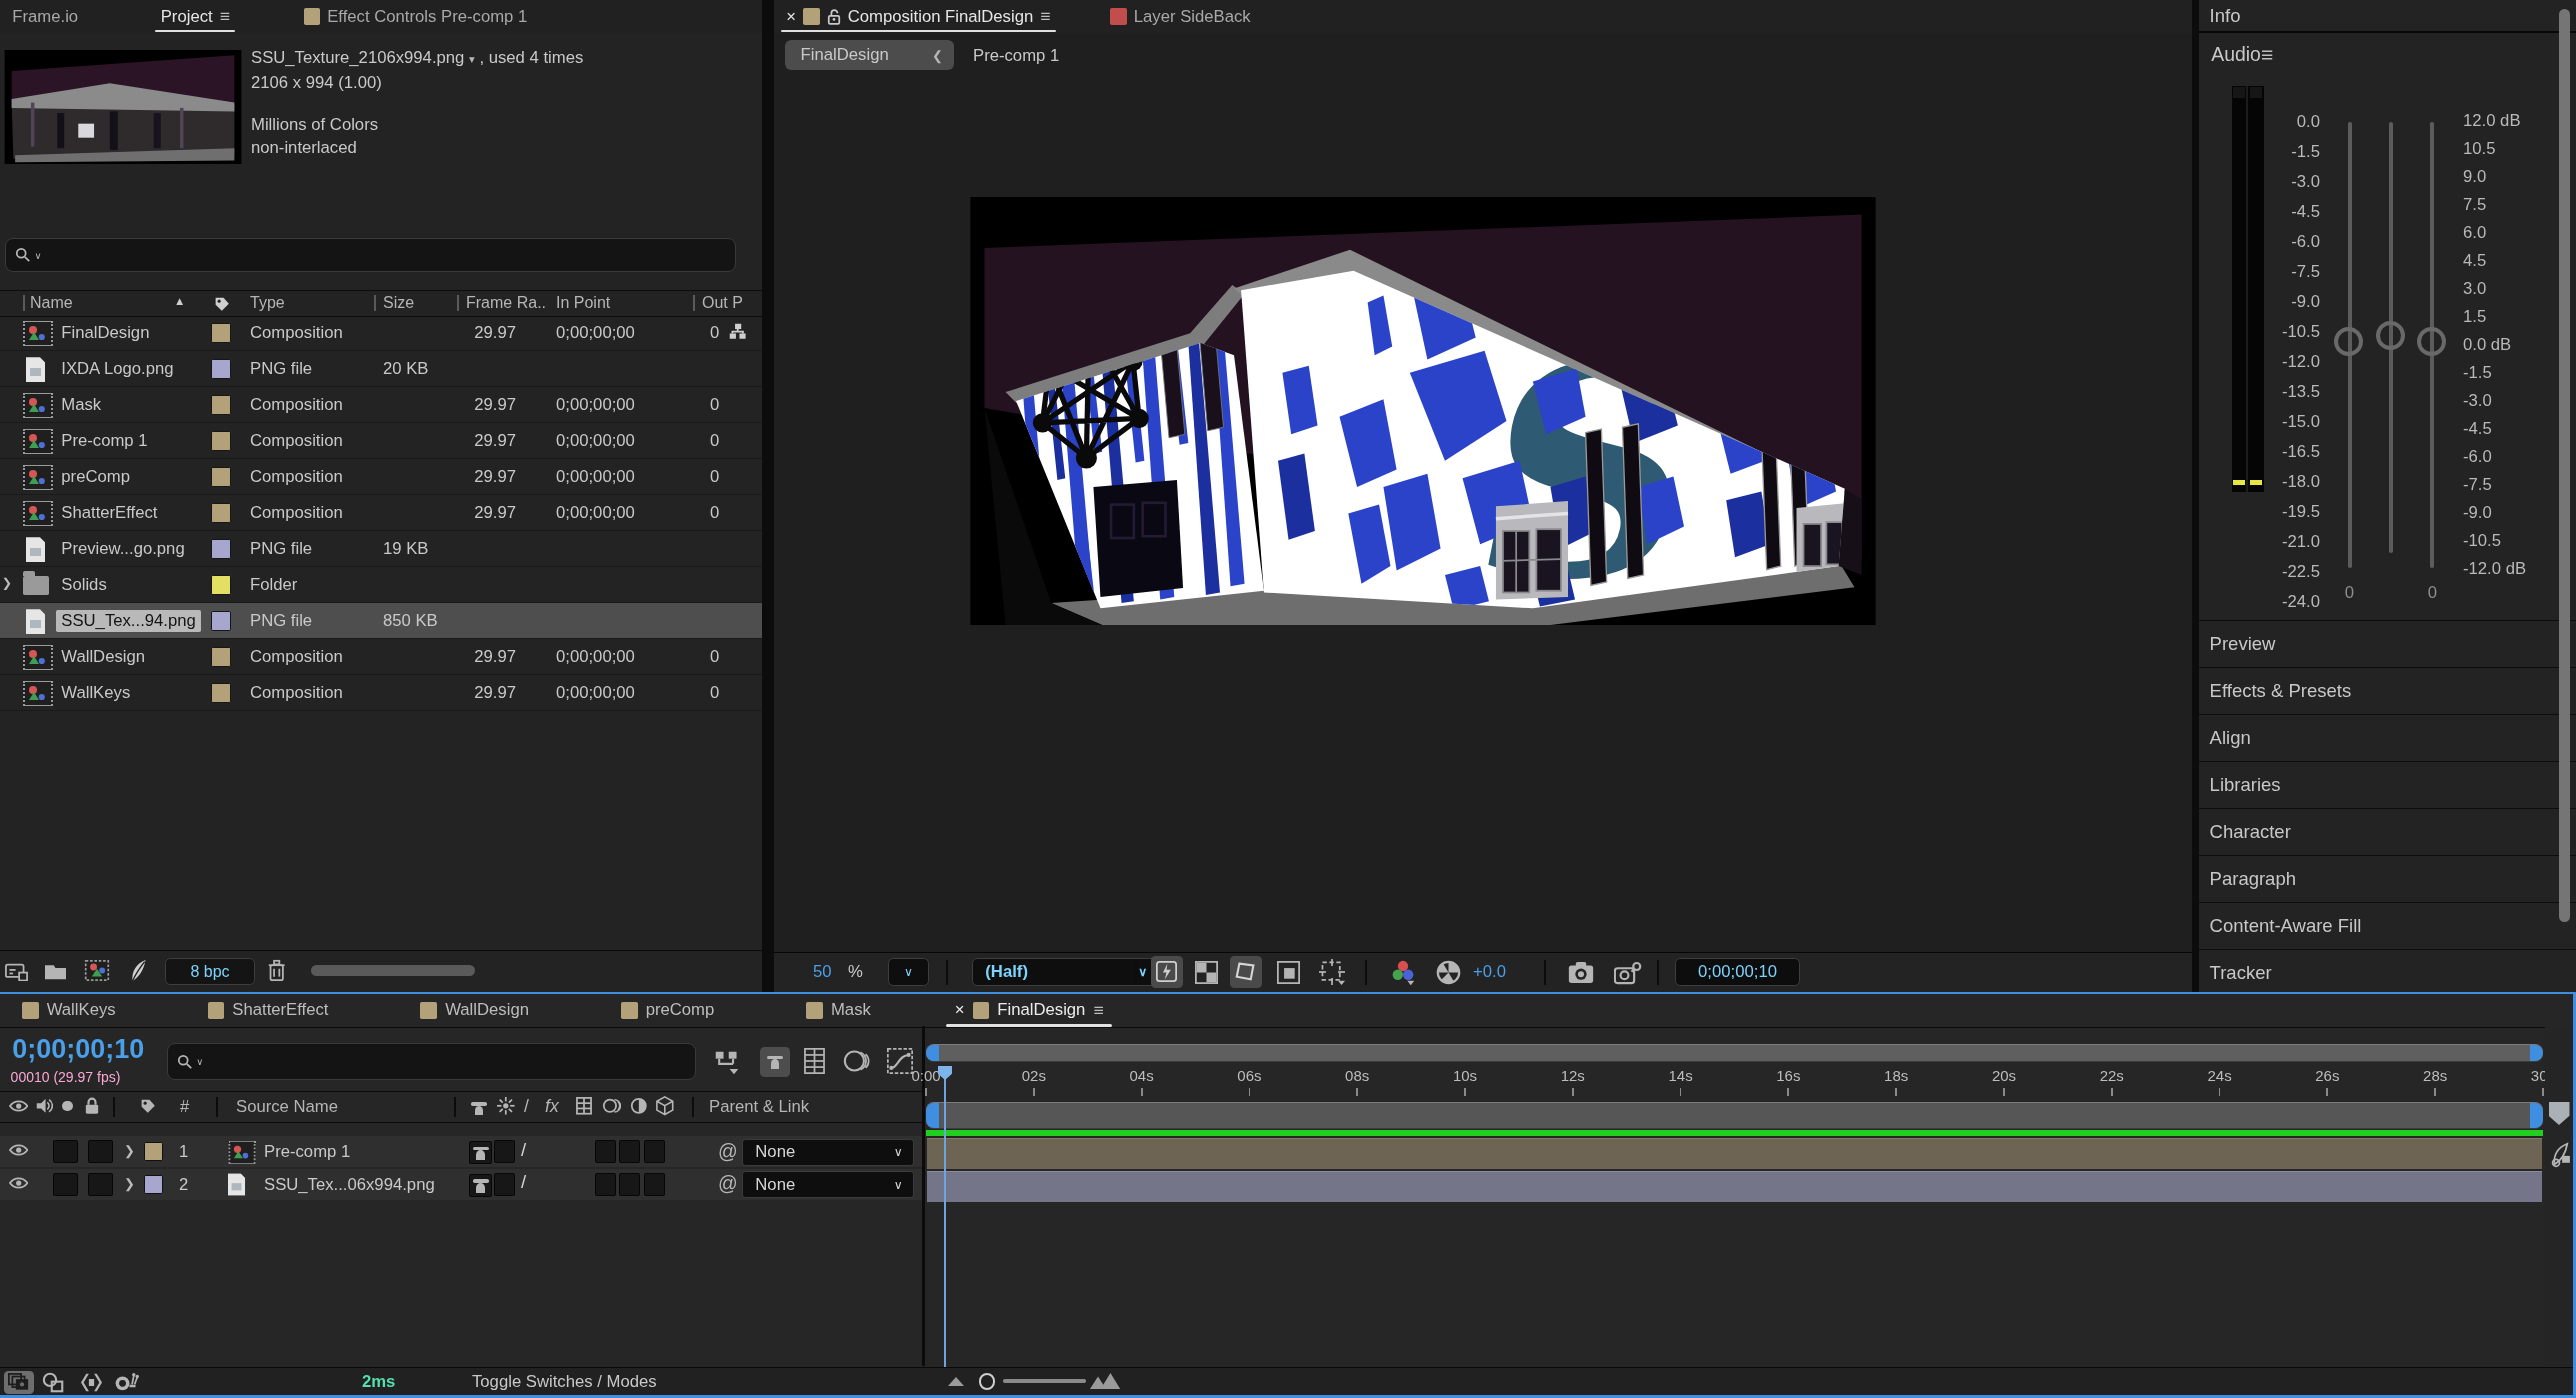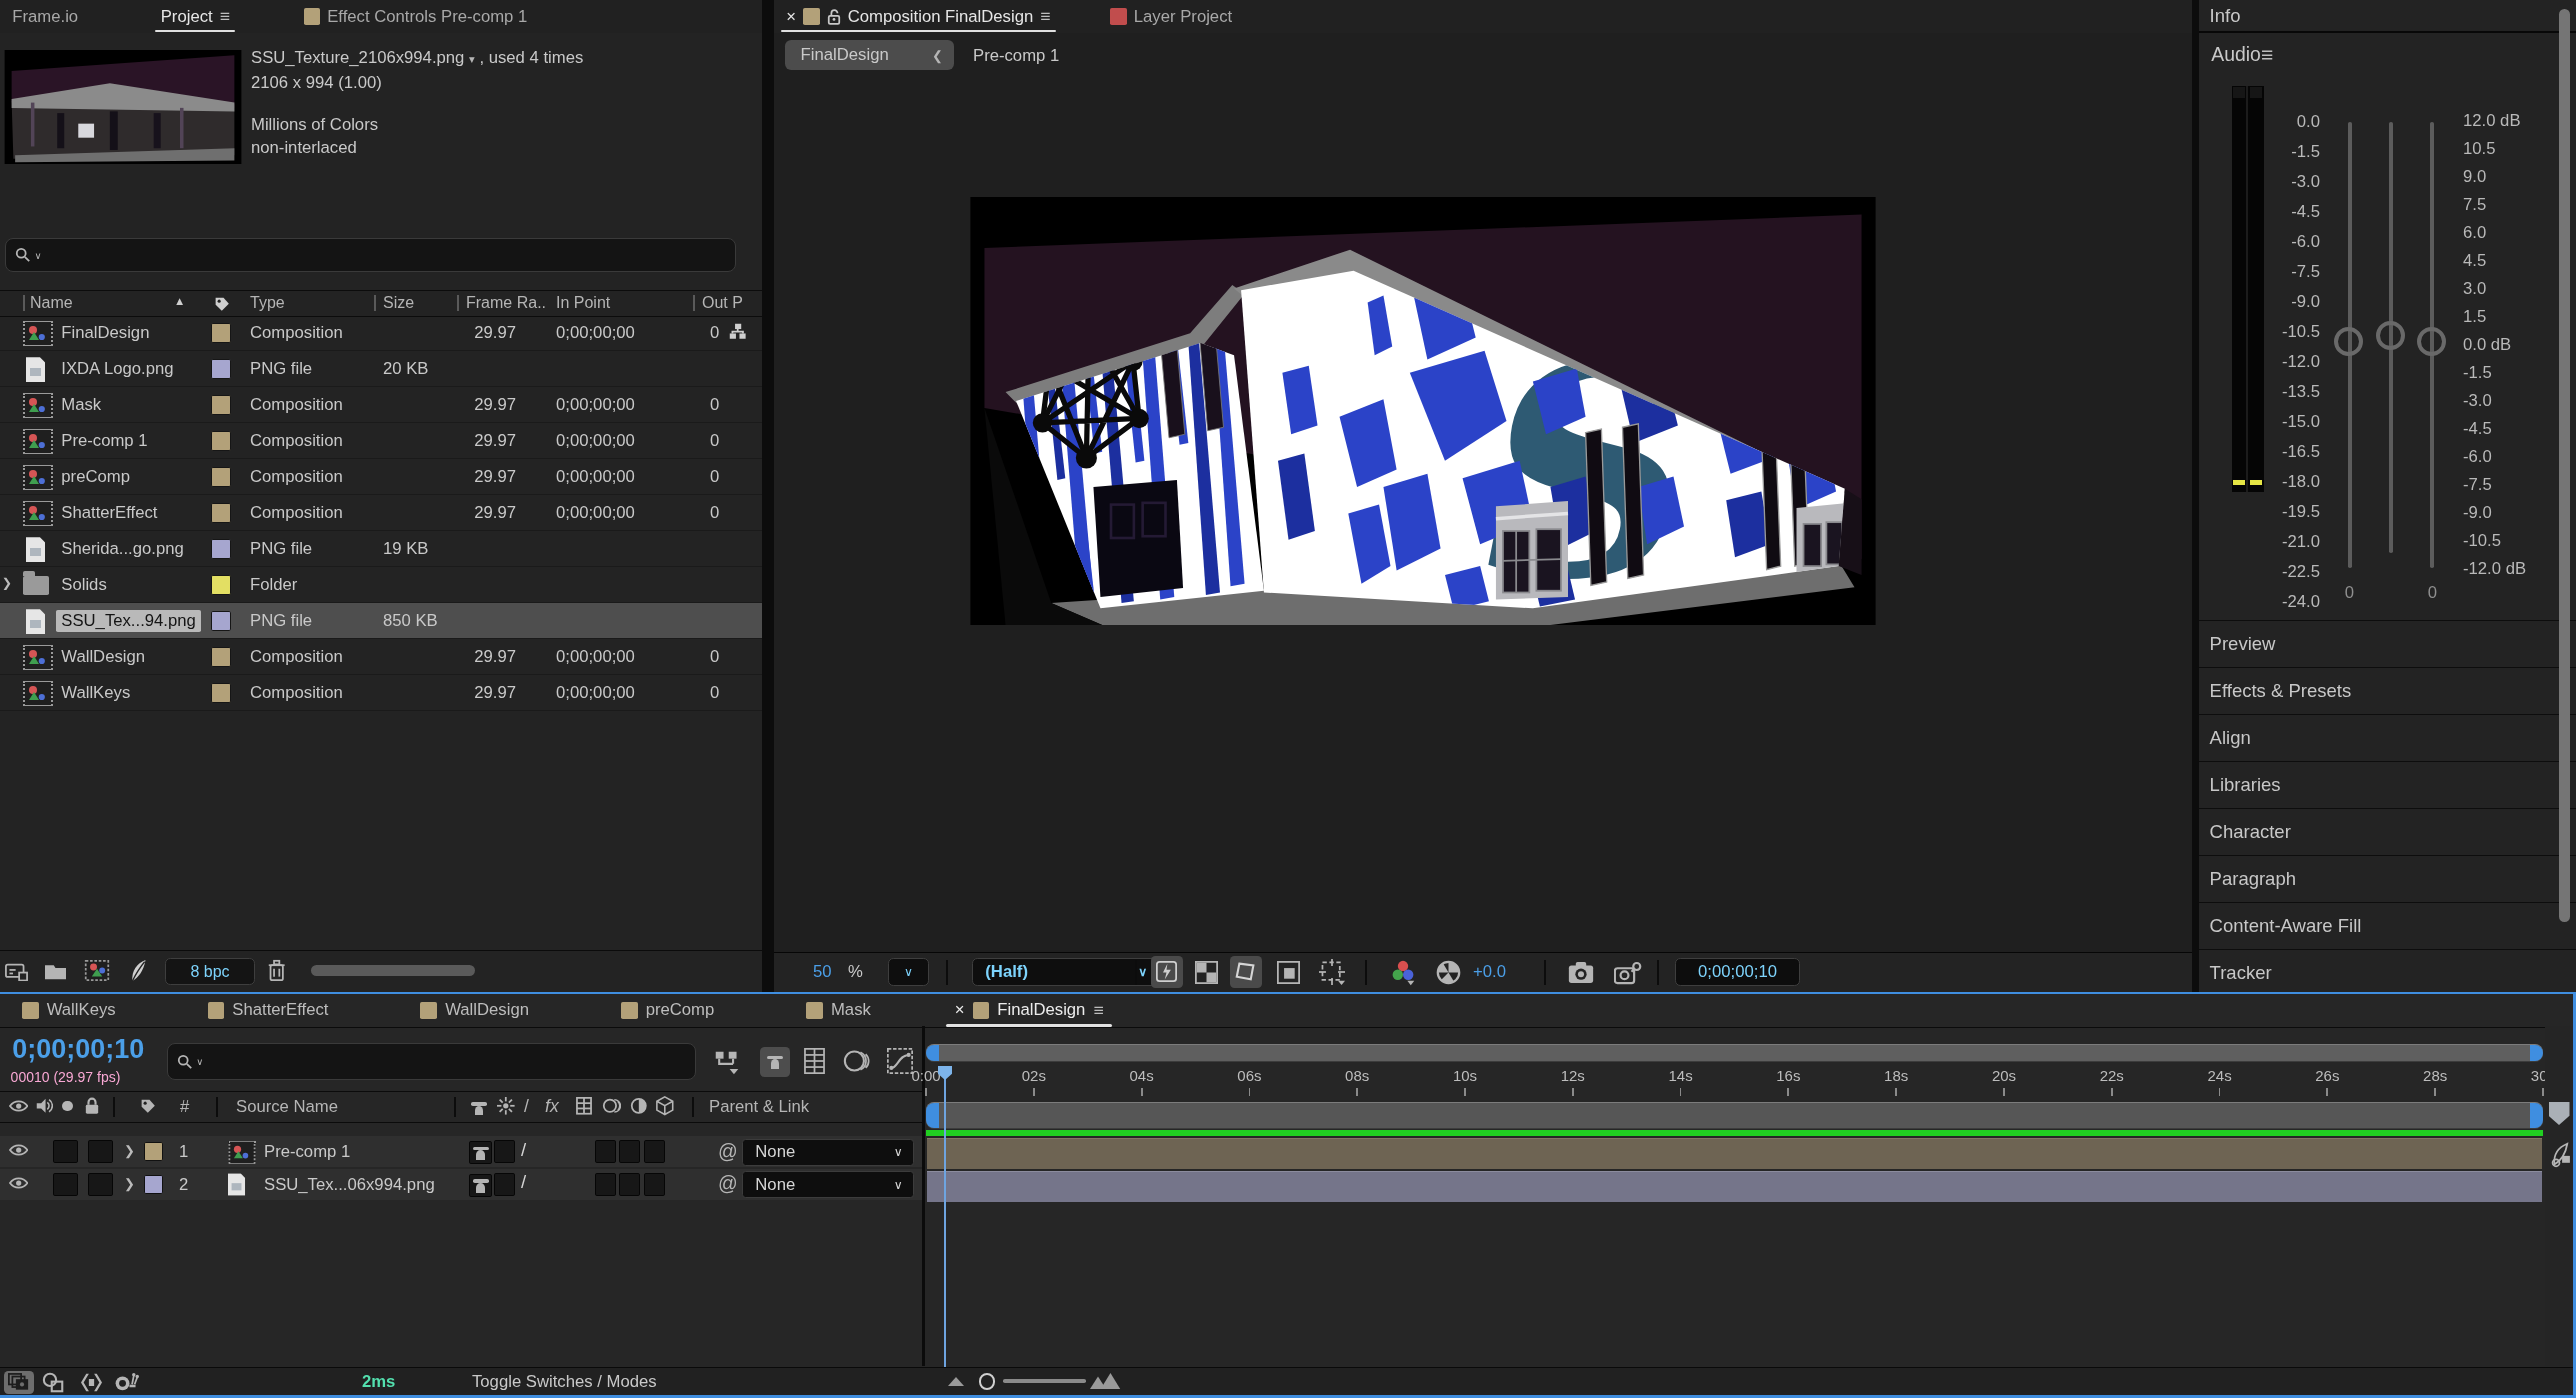--- a/index.html
+++ b/index.html
@@ -219,21 +219,21 @@
         <span class="ptype">Composition</span>
         <span class="psize"></span>
         <span class="pfr">29.97</span>
         <span class="pin">0;00;00;00</span>
         <span class="pout">0</span>
 
       </div>
         <div class="prow">
         <span class="twirl"></span>
         <span class="ico-item file"></span>
-        <span class="pname">Sherida...go.png</span>
+        <span class="pname">Preview...go.png</span>
         <span class="plabel" style="background: rgb(166, 166, 207);"></span>
         <span class="ptype">PNG file</span>
         <span class="psize">19 KB</span>
         <span class="pfr"></span>
         <span class="pin"></span>
         <span class="pout"></span>
 
       </div>
         <div class="prow">
         <span class="twirl">❯</span>
@@ -328,21 +328,21 @@
             <rect x="2" y="9" width="12" height="9" rx="1.5" fill="none" stroke="#c9c9c9" stroke-width="2"></rect>
             <path d="M5 9 V6 a3.5 3.5 0 0 1 7 0" fill="none" stroke="#c9c9c9" stroke-width="2"></path>
             <circle cx="8" cy="13" r="1.6" fill="#c9c9c9"></circle>
           </svg>
         <span>Composition FinalDesign</span>
         <span class="menu-g">≡</span>
           <span class="u"></span>
       </div>
       <div class="tab" style="margin-left:35px;">
         <span class="sw" style="background:#c14d4d;"></span>
-        <span>Layer Project</span>
+        <span>Layer SideBack</span>
       </div>
     </div>
 
     <div class="abs" style="left:0;top:33px;width:100%;height:42px;">
       <div class="abs" style="left:10.6px;top:7px;width:169px;height:30px;background:#4c4c4c;border-radius:6.2px;display:flex;align-items:center;">
         <span style="padding-left:16px;flex:1;">FinalDesign</span>
         <span class="glyph" style="padding:0 10.6px;font-size:13px;">❮</span>
       </div>
       <span class="abs" style="left:199px;top:13px;">Pre-comp 1</span>
     </div>

